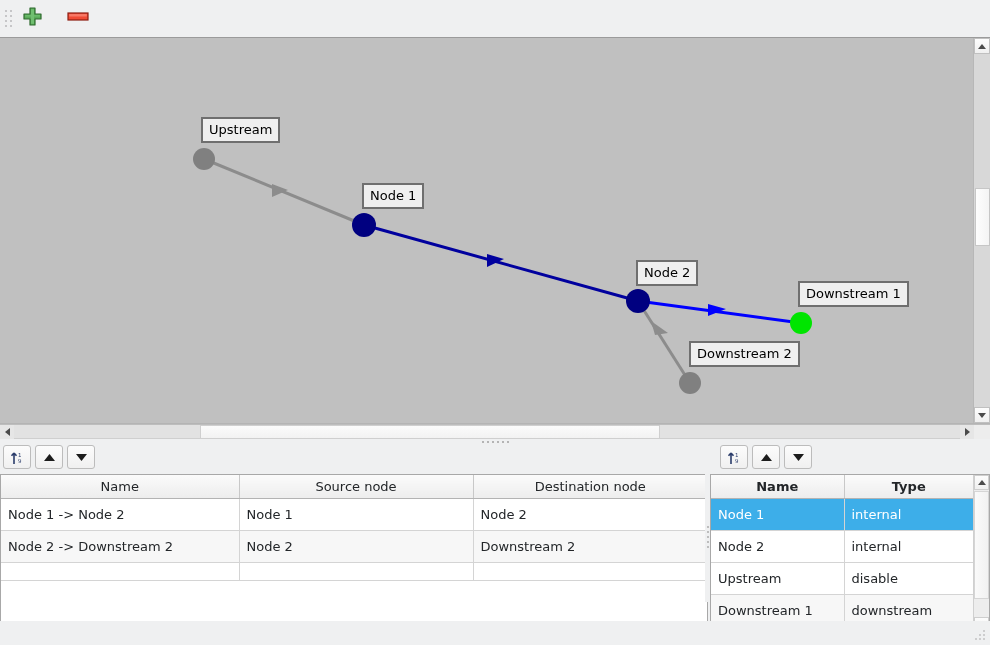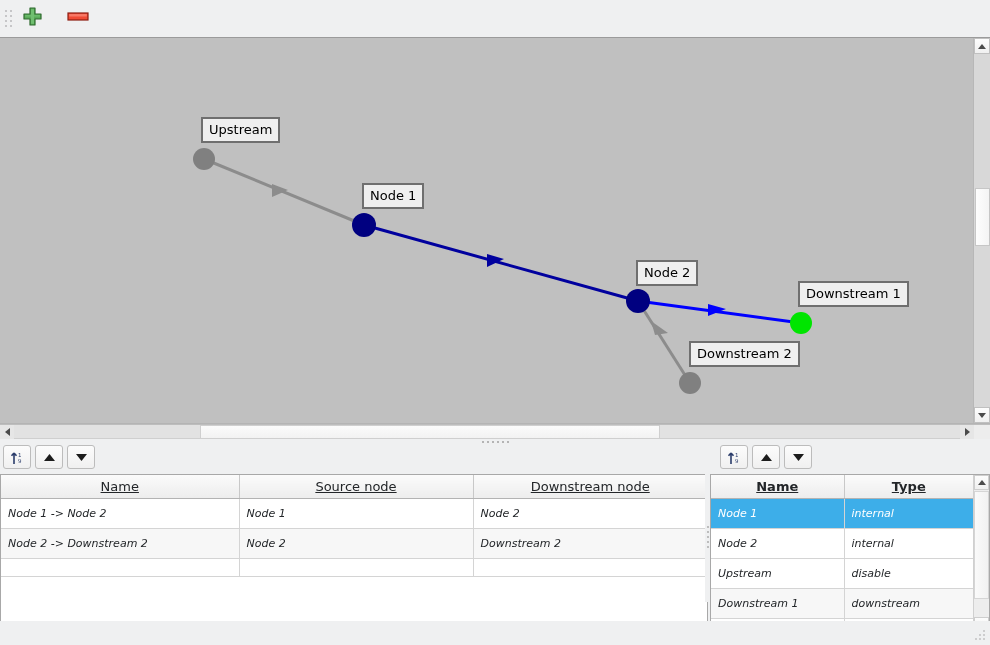--- a/index.html
+++ b/index.html
@@ -132,35 +132,33 @@
   table { border-collapse: collapse; width: 100%; table-layout: fixed; }
   thead th {
     background: linear-gradient(#fbfbfb, #ededed);
     border-right: 1px solid #c8c8c8;
     border-bottom: 1px solid #b3b3b3;
     font-weight: normal;
     font-size: 13px;
     height: 23px;
     color: #232629;
     text-align: center;
-    text-decoration: underline;
   }
   .tbl-right thead th { font-weight: bold; }
   thead th:last-child { border-right: none; }
 
   tbody td {
     border-right: 1px solid #d4d4d4;
     border-bottom: 1px solid #d4d4d4;
     height: 30px;
     padding: 8px 7px;
-    font-size: 11px;
+    font-size: 13px;
     color: #232629;
     overflow: hidden; white-space: nowrap; text-overflow: ellipsis;
     background: #ffffff;
-    font-style: italic;
   }
   tbody td:last-child { border-right: none; }
   tbody tr.alt td { background: #f7f7f7; }
   tbody tr.selected td { background: #3daee9; color: #ffffff; }
   tbody tr.empty td { height: 18px; background: #ffffff; }
 
   
   .tbl-right .inner { position: absolute; left: 0; top: 0; right: 16px; bottom: 0; overflow: hidden; }
   .rt-vscroll {
     position: absolute; right: 0; top: 0; width: 16px; bottom: 0;
@@ -342,21 +340,21 @@
       <table>
         <colgroup>
             <col style="width:238px">
             <col style="width:234px">
             <col>
           </colgroup>
         <thead>
           <tr>
             <th>Name</th>
             <th>Source node</th>
-            <th>Downstream node</th>
+            <th>Destination node</th>
           </tr>
         </thead>
         <tbody>
           <tr>
             <td>Node 1 -&gt; Node 2</td>
             <td>Node 1</td>
             <td>Node 2</td>
           </tr>
           <tr class="alt">
             <td>Node 2 -&gt; Downstream 2</td>

